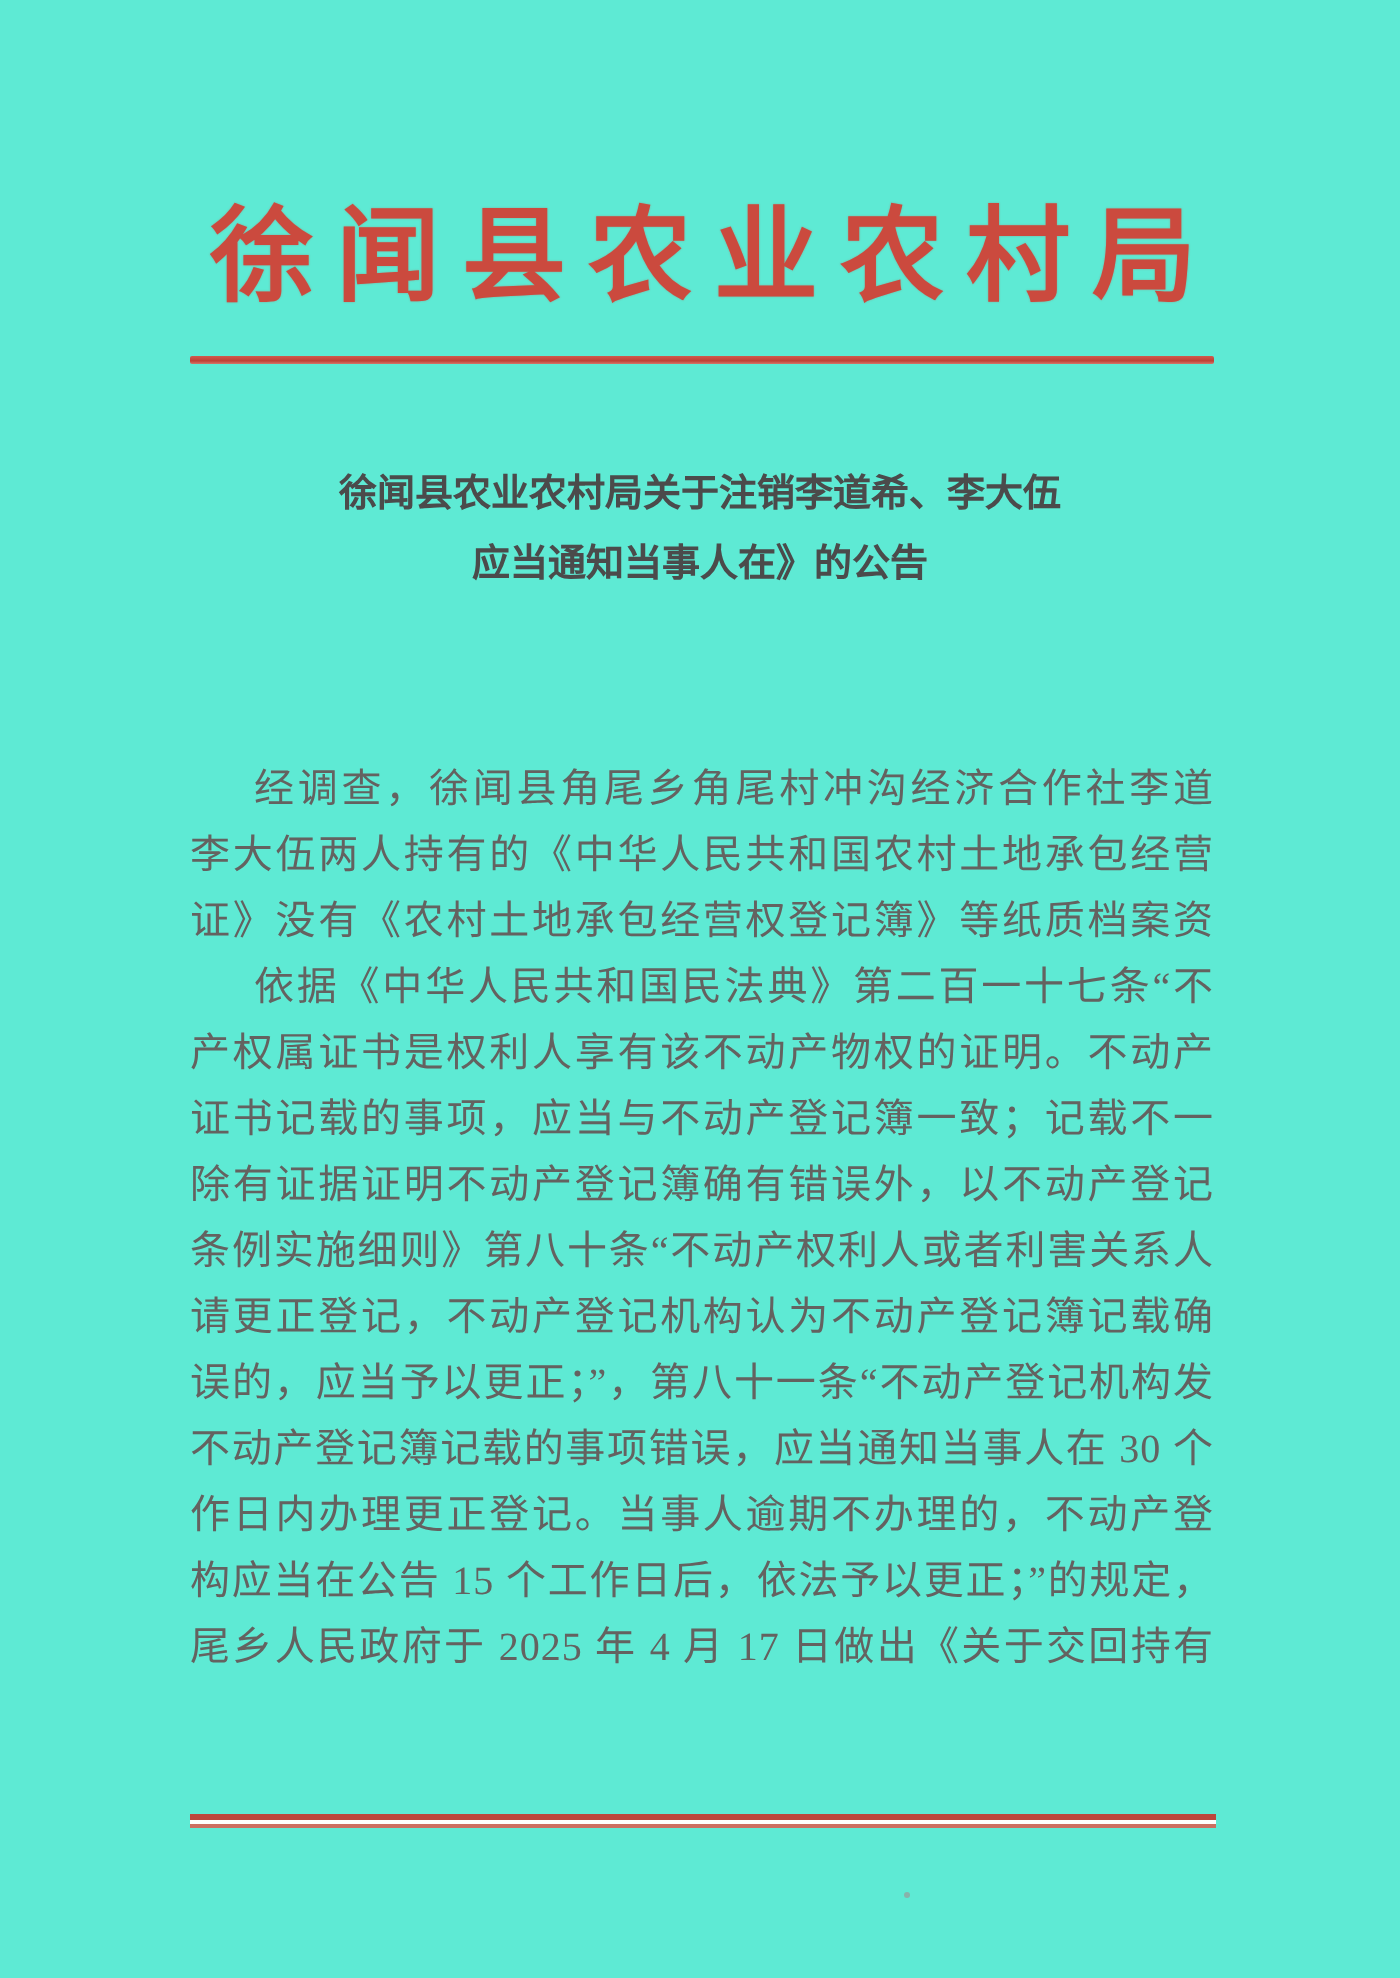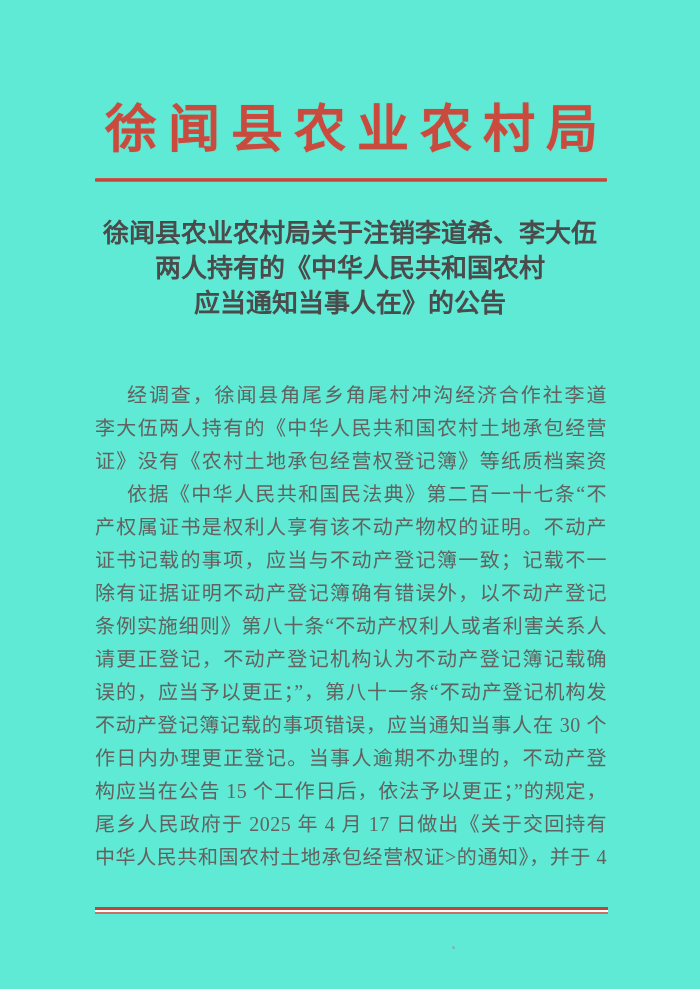--- a/index.html
+++ b/index.html
@@ -39,28 +39,28 @@
     left: 95px;
     width: 512px;
     height: 4px;
     background: linear-gradient(to right, #c0463b, #d4564a 55%, #d96,  #cf5a4e);
     background: linear-gradient(to bottom, #d05a4d, #bf4035 60%, #d3756a);
     border-radius: 1px;
   }
   
   .notice-title {
     position: absolute;
-    top: 216px;
+    top: 230px;
     left: 94px;
     width: 512px;
     margin: 0;
     text-align: center;
     font-family: "Liberation Sans", sans-serif;
     font-weight: bold;
-    font-size: 26px;
+    font-size: 19px;
     line-height: 35px;
     color: #4b4b4b;
   }
   .title-line { display: block; }
   
   .body-text {
     position: absolute;
     top: 379px;
     left: 95px;
     width: 512px;
@@ -106,39 +106,37 @@
 <body>
 
 <div class="page">
 
   <div class="letterhead">徐闻县农业农村局</div>
 
   <div class="letterhead-rule"></div>
 
   <h1 class="notice-title">
     <span class="title-line">徐闻县农业农村局关于注销李道希、李大伍</span>
-    <span class="title-line">两人持有的《中华人民共和国农村</span>
     <span class="title-line">应当通知当事人在》的公告</span>
   </h1>
 
   <div class="body-text">
     <div class="body-line indent">经调查，徐闻县角尾乡角尾村冲沟经济合作社李道希、</div>
     <div class="body-line">李大伍两人持有的《中华人民共和国农村土地承包经营权</div>
     <div class="body-line">证》没有《农村土地承包经营权登记簿》等纸质档案资料。</div>
     <div class="body-line indent">依据《中华人民共和国民法典》第二百一十七条“不动</div>
     <div class="body-line">产权属证书是权利人享有该不动产物权的证明。不动产权属</div>
     <div class="body-line">证书记载的事项，应当与不动产登记簿一致；记载不一致的，</div>
     <div class="body-line">除有证据证明不动产登记簿确有错误外，以不动产登记簿为</div>
     <div class="body-line">条例实施细则》第八十条“不动产权利人或者利害关系人申</div>
     <div class="body-line">请更正登记，不动产登记机构认为不动产登记簿记载确有错</div>
     <div class="body-line">误的，应当予以更正；”，第八十一条“不动产登记机构发现</div>
     <div class="body-line">不动产登记簿记载的事项错误，应当通知当事人在 30 个工</div>
     <div class="body-line">作日内办理更正登记。当事人逾期不办理的，不动产登记机</div>
     <div class="body-line">构应当在公告 15 个工作日后，依法予以更正；”的规定，角</div>
     <div class="body-line">尾乡人民政府于 2025 年 4 月 17 日做出《关于交回持有的&lt;</div>
-    <div class="body-line">中华人民共和国农村土地承包经营权证&gt;的通知》，并于 4</div>
   </div>
 
   <div class="footer-rule"></div>
 
   <div class="scan-speck"></div>
 
 </div>
 
 </body></html>

